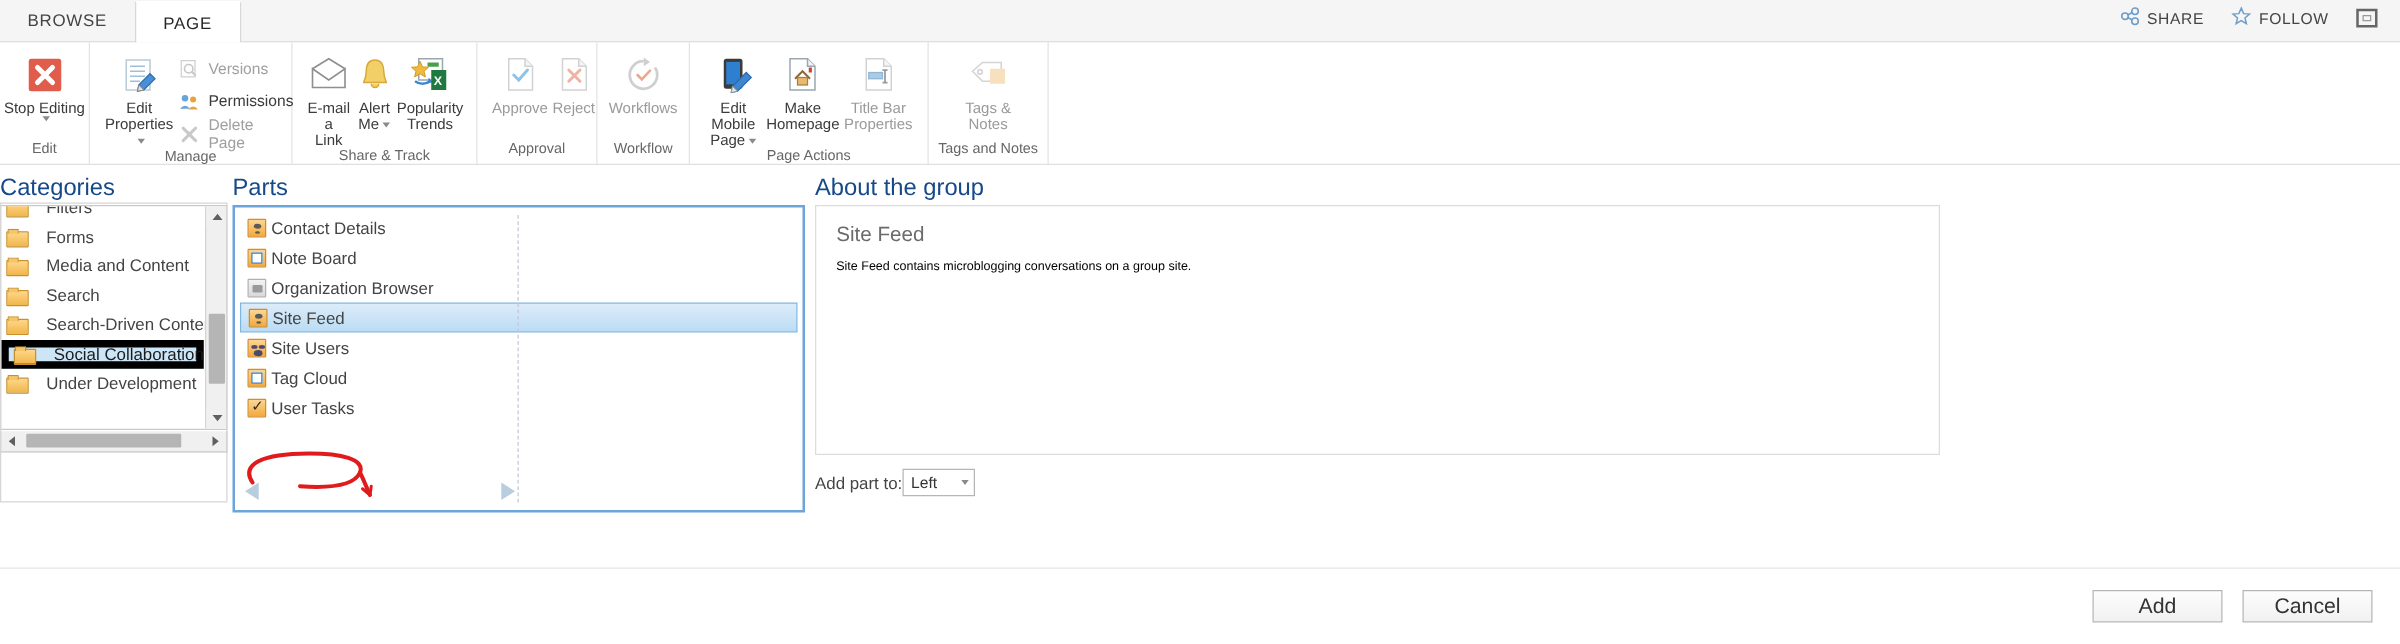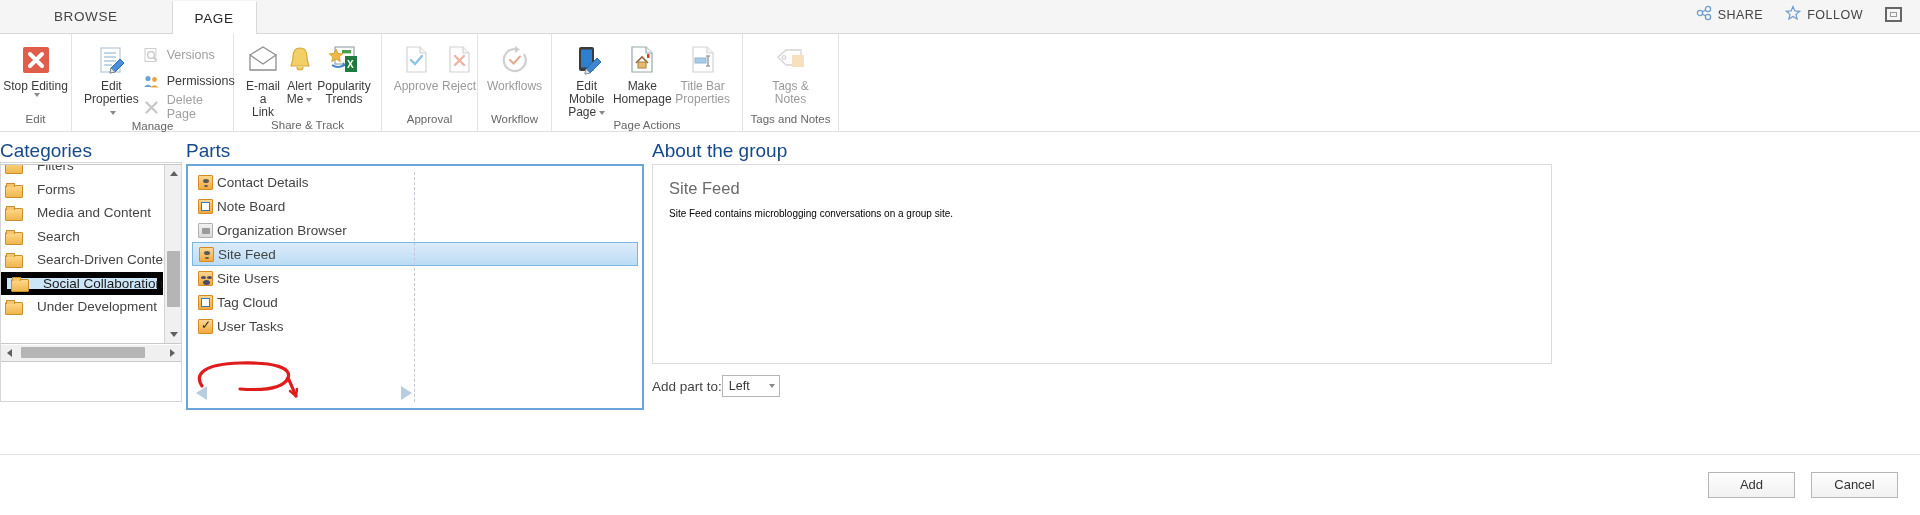--- a/index.html
+++ b/index.html
@@ -21,21 +21,20 @@
     position: relative;
   }
   .tab {
     padding: 8px 22px 8px 22px;
     font-size: 13.5px;
     letter-spacing: .6px;
     color: #444;
     height: 33px;
     line-height: 17px;
     cursor: pointer;
-    margin-left: 32px;
   }
   .tab.active {
     background: #ffffff;
     border-left: 1px solid #d8d8d8;
     border-right: 1px solid #d8d8d8;
     border-top: 1px solid #ffffff;
     color: #262626;
     position: relative;
     top: 1px;
   }
@@ -270,23 +269,23 @@
   }
 
   
   .footer {
     position:absolute; left:0; right:0; bottom:0; height:60px;
     border-top:1px solid #e6e6e6;
     display:flex; align-items:center; justify-content:flex-end;
     padding-right: 22px; gap: 16px;
   }
   .btn {
-    width:87px; height:26px; border:1px solid #b6b6b6;
+    width:104px; height:26px; border:1px solid #b6b6b6;
     background: linear-gradient(#fdfdfd,#f1f1f1);
-    font-size:13px; color:#333; cursor:pointer;
+    font-size:17px; color:#333; cursor:pointer;
     display:flex;align-items:center;justify-content:center;
   }
   
   .annot { position:absolute; left:180px; top:222px; pointer-events:none; }
 </style>
 </head>
 <body>
 
 <div class="tabstrip">
   <div class="tab">BROWSE</div>

